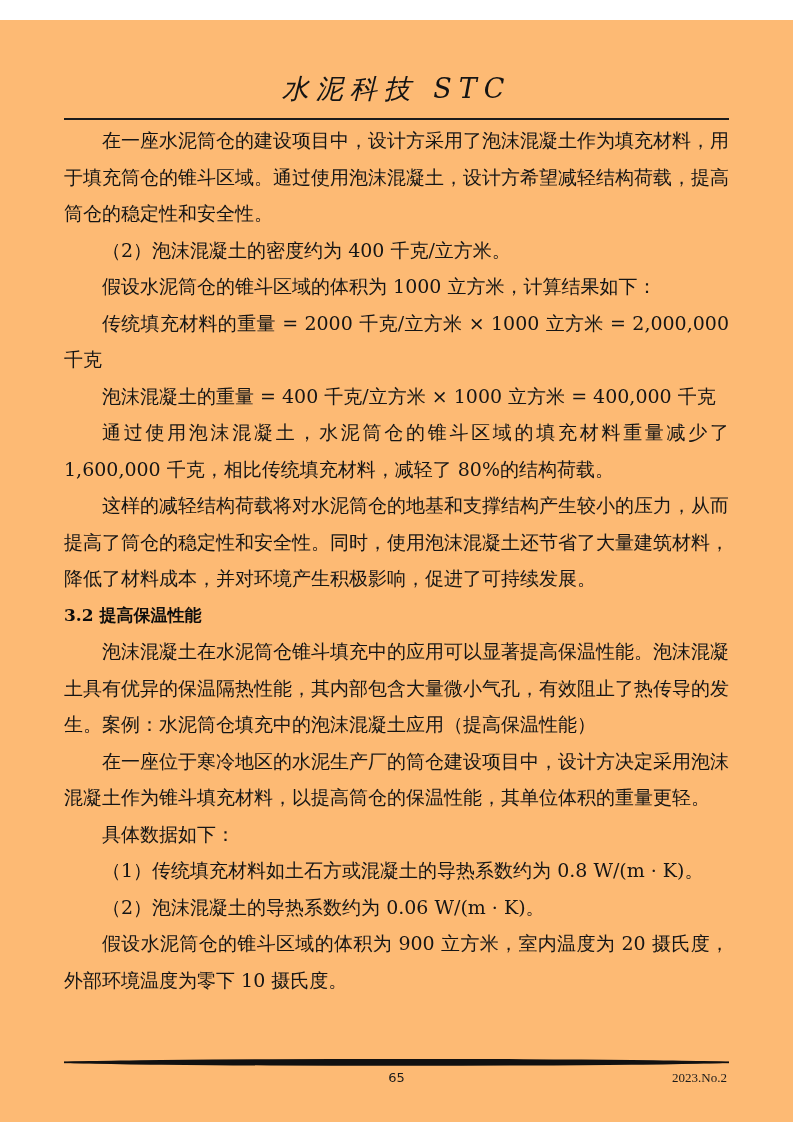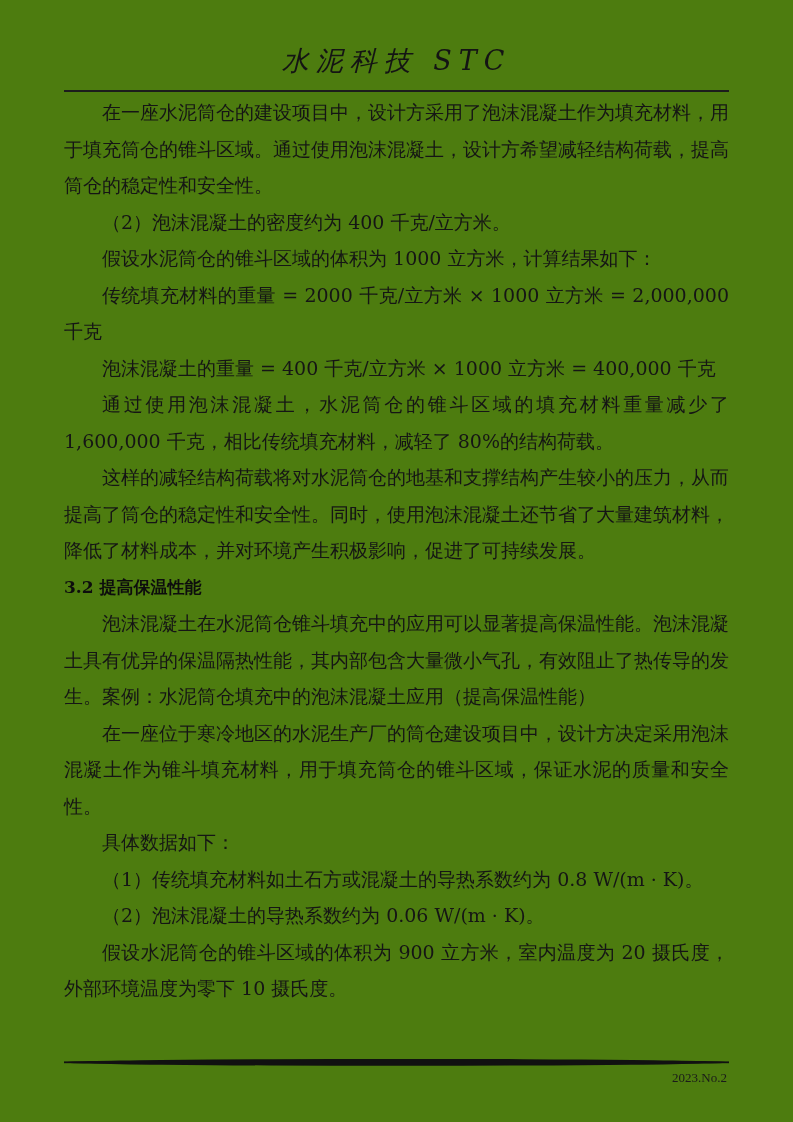--- a/index.html
+++ b/index.html
@@ -8,22 +8,23 @@
     width: 793px;
     height: 1122px;
     position: relative;
     font-family: "DejaVu Serif", "Liberation Serif", serif;
     color: #111111;
     overflow: hidden;
   }
   .page {
     position: absolute;
     inset: 0;
-    padding: 8px 64px;
-    background: #4d7c0f;
+    padding: 16px 64px;
+    background: #fdba74;
+    margin-top: 20px;
   }
   
   .journal-title {
     margin-top: 36px;
     text-align: center;
     font-size: 27px;
     line-height: 34px;
     letter-spacing: 7px;
     font-style: italic;
     font-weight: 500;
@@ -97,30 +98,31 @@
     <p>（2）泡沫混凝土的密度约为 400 千克/立方米。</p>
     <p>假设水泥筒仓的锥斗区域的体积为 1000 立方米，计算结果如下：</p>
     <p>传统填充材料的重量 = 2000 千克/立方米 × 1000 立方米 = 2,000,000 千克</p>
     <p>泡沫混凝土的重量 = 400 千克/立方米 × 1000 立方米 = 400,000 千克</p>
     <p>通过使用泡沫混凝土，水泥筒仓的锥斗区域的填充材料重量减少了 1,600,000 千克，相比传统填充材料，减轻了 80%的结构荷载。</p>
     <p>这样的减轻结构荷载将对水泥筒仓的地基和支撑结构产生较小的压力，从而提高了筒仓的稳定性和安全性。同时，使用泡沫混凝土还节省了大量建筑材料，降低了材料成本，并对环境产生积极影响，促进了可持续发展。</p>
 
     <h2 class="section-heading">3.2 提高保温性能</h2>
 
     <p>泡沫混凝土在水泥筒仓锥斗填充中的应用可以显著提高保温性能。泡沫混凝土具有优异的保温隔热性能，其内部包含大量微小气孔，有效阻止了热传导的发生。案例：水泥筒仓填充中的泡沫混凝土应用（提高保温性能）</p>
-    <p>在一座位于寒冷地区的水泥生产厂的筒仓建设项目中，设计方决定采用泡沫混凝土作为锥斗填充材料，用于填充筒仓的锥斗区域，保证水泥的质量和安全性。</p>
+    <p>在一座位于寒冷地区的水泥生产厂的筒仓建设项目中，设计方决定采用泡沫混凝土作为锥斗填充材料，以提高筒仓的保温性能，其单位体积的重量更轻。</p>
     <p>具体数据如下：</p>
     <p>（1）传统填充材料如土石方或混凝土的导热系数约为 0.8 W/(m · K)。</p>
     <p>（2）泡沫混凝土的导热系数约为 0.06 W/(m · K)。</p>
     <p>假设水泥筒仓的锥斗区域的体积为 900 立方米，室内温度为 20 摄氏度，外部环境温度为零下 10 摄氏度。</p>
   </main>
 
   <footer class="footer">
     <svg class="footer-bar" viewBox="0 0 664 9" preserveAspectRatio="none" aria-hidden="true">
       <rect x="0" y="3.4" width="664" height="1.8" fill="#111"></rect>
       <ellipse cx="332" cy="4.3" rx="332" ry="3.4" fill="#111"></ellipse>
     </svg>
     <div class="footer-row">
+      <span class="page-number">65</span>
       <span class="issue-number">2023.No.2</span>
     </div>
   </footer>
 
 </div>
 
 </body></html>

